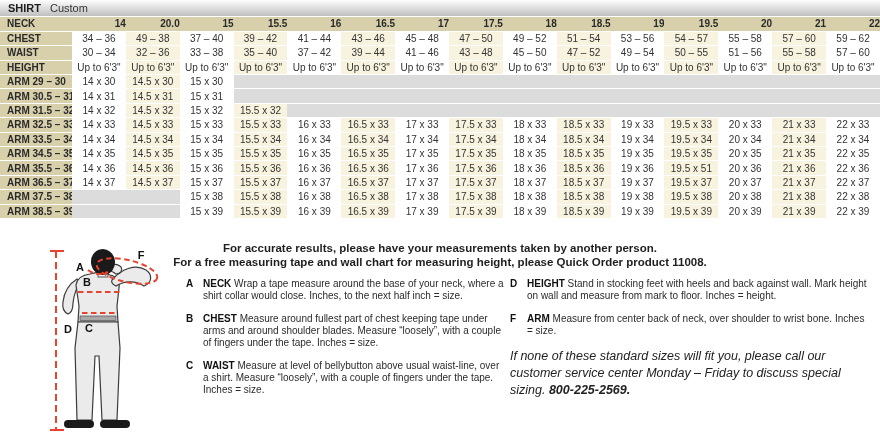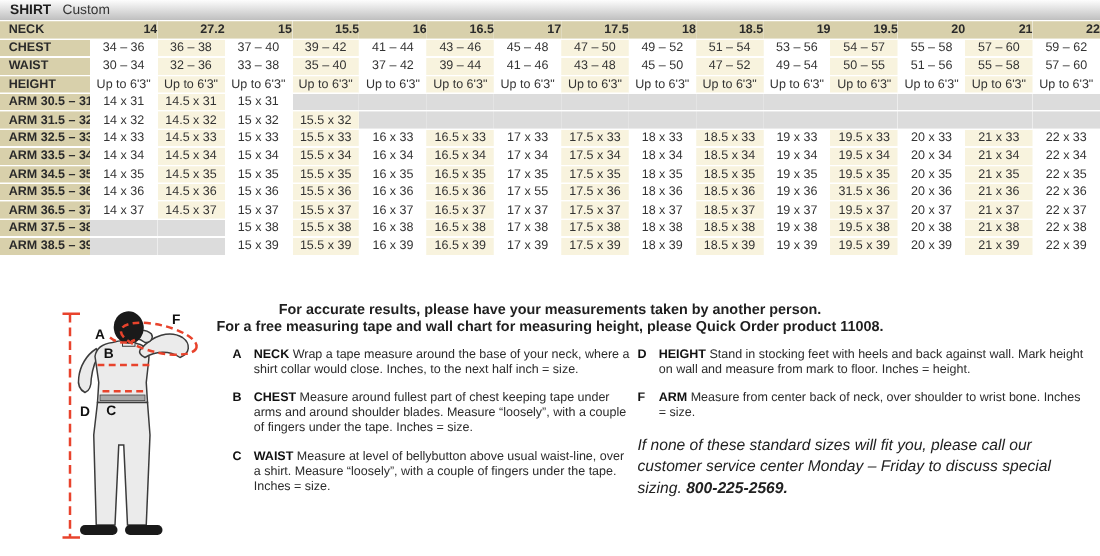--- a/index.html
+++ b/index.html
@@ -58,39 +58,39 @@
 
   <div class="title-bar">
     <span class="t1">SHIRT</span><span class="t2">Custom</span>
   </div>
 
   <table class="size-table" id="sizeTable">
       <tbody>
         <tr class="neck">
           <td class="label">NECK</td>
           <td>14</td>
-          <td>27.2</td>
+          <td>20.0</td>
           <td>15</td>
           <td>15.5</td>
           <td>16</td>
           <td>16.5</td>
           <td>17</td>
           <td>17.5</td>
           <td>18</td>
           <td>18.5</td>
           <td>19</td>
           <td>19.5</td>
           <td>20</td>
           <td>21</td>
           <td>22</td>
         </tr>
         <tr>
           <td class="label">CHEST</td>
           <td class="c0">34 – 36</td>
-          <td class="c1">36 – 38</td>
+          <td class="c1">49 – 38</td>
           <td class="c0">37 – 40</td>
           <td class="c1">39 – 42</td>
           <td class="c0">41 – 44</td>
           <td class="c1">43 – 46</td>
           <td class="c0">45 – 48</td>
           <td class="c1">47 – 50</td>
           <td class="c0">49 – 52</td>
           <td class="c1">51 – 54</td>
           <td class="c0">53 – 56</td>
           <td class="c1">54 – 57</td>
@@ -128,20 +128,38 @@
           <td class="c1">Up to 6'3"</td>
           <td class="c0">Up to 6'3"</td>
           <td class="c1">Up to 6'3"</td>
           <td class="c0">Up to 6'3"</td>
           <td class="c1">Up to 6'3"</td>
           <td class="c0">Up to 6'3"</td>
           <td class="c1">Up to 6'3"</td>
           <td class="c0">Up to 6'3"</td>
         </tr>
         <tr>
+          <td class="label">ARM 29 – 30</td>
+          <td class="c0">14 x 30</td>
+          <td class="c1">14.5 x 30</td>
+          <td class="c0">15 x 30</td>
+          <td class="empty"></td>
+          <td class="empty"></td>
+          <td class="empty"></td>
+          <td class="empty"></td>
+          <td class="empty"></td>
+          <td class="empty"></td>
+          <td class="empty"></td>
+          <td class="empty"></td>
+          <td class="empty"></td>
+          <td class="empty"></td>
+          <td class="empty"></td>
+          <td class="empty"></td>
+        </tr>
+        <tr>
           <td class="label">ARM 30.5 – 31</td>
           <td class="c0">14 x 31</td>
           <td class="c1">14.5 x 31</td>
           <td class="c0">15 x 31</td>
           <td class="empty"></td>
           <td class="empty"></td>
           <td class="empty"></td>
           <td class="empty"></td>
           <td class="empty"></td>
           <td class="empty"></td>
@@ -225,26 +243,26 @@
           <td class="c0">22 x 35</td>
         </tr>
         <tr>
           <td class="label">ARM 35.5 – 36</td>
           <td class="c0">14 x 36</td>
           <td class="c1">14.5 x 36</td>
           <td class="c0">15 x 36</td>
           <td class="c1">15.5 x 36</td>
           <td class="c0">16 x 36</td>
           <td class="c1">16.5 x 36</td>
-          <td class="c0">17 x 55</td>
+          <td class="c0">17 x 36</td>
           <td class="c1">17.5 x 36</td>
           <td class="c0">18 x 36</td>
           <td class="c1">18.5 x 36</td>
           <td class="c0">19 x 36</td>
-          <td class="c1">31.5 x 36</td>
+          <td class="c1">19.5 x 51</td>
           <td class="c0">20 x 36</td>
           <td class="c1">21 x 36</td>
           <td class="c0">22 x 36</td>
         </tr>
         <tr>
           <td class="label">ARM 36.5 – 37</td>
           <td class="c0">14 x 37</td>
           <td class="c1">14.5 x 37</td>
           <td class="c0">15 x 37</td>
           <td class="c1">15.5 x 37</td>

